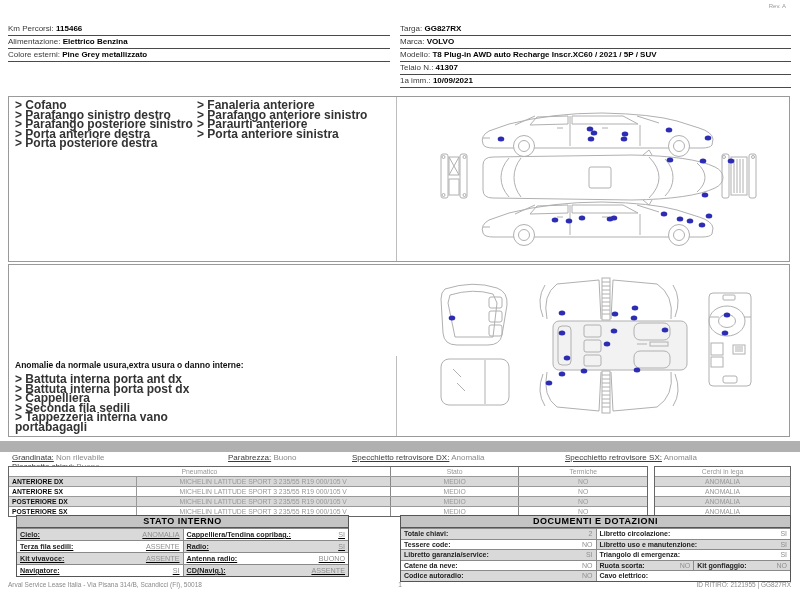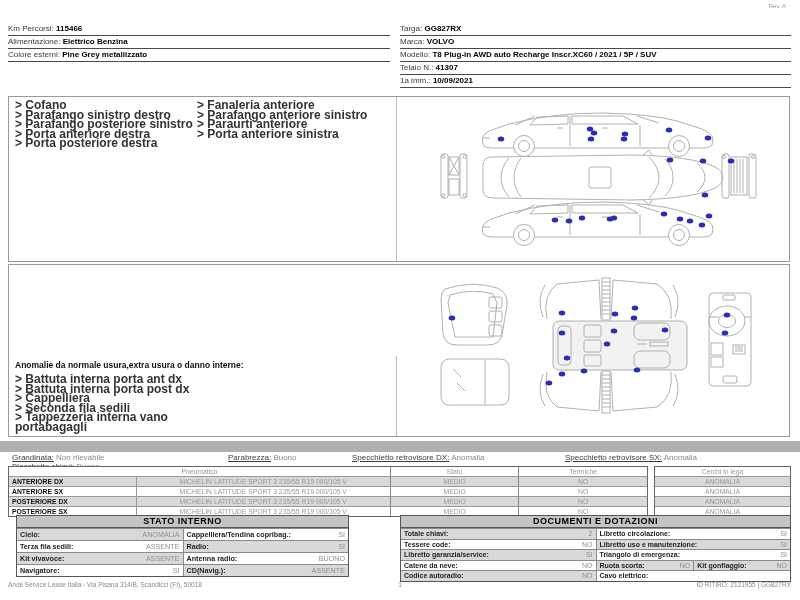--- a/index.html
+++ b/index.html
@@ -61,21 +61,21 @@
   .c-row.g{background:#d9d9d9;}
 
   
   .btable{position:absolute;top:515px;border:1px solid #555;box-sizing:border-box;background:#fff;}
   .bt-left{left:8px;width:333px;margin-left:8px;}
   .bt-right{left:400px;width:391px;}
   .bt-title{height:11px;line-height:11px;text-align:center;font-weight:bold;font-size:9px;
             background:#c4c4c4;color:#000;letter-spacing:0.5px;border-bottom:1px solid #555;}
   .brow{display:flex;border-top:1px solid #8a8a8a;}
   .brow:first-of-type{border-top:none;}
-  .bt-left .brow{height:11px;line-height:11px;}
+  .bt-left .brow{height:11px;line-height:11px;text-decoration:underline;}
   .bt-right .brow{height:9.5px;line-height:9.5px;}
   .bcell{display:flex;justify-content:space-between;width:50%;box-sizing:border-box;
          padding:0 3px;font-size:7.2px;white-space:nowrap;overflow:hidden;}
   .bt-right .bcell{font-size:7px;}
   .bcell + .bcell{border-left:1px solid #8a8a8a;}
   .bl{font-weight:bold;color:#222;}
   .bv{color:#8f8f8f;}
   .bcell.g{background:#d9d9d9;}
   .bcell.split{padding:0;}
   .sub{display:flex;justify-content:space-between;width:50%;padding:0 3px;box-sizing:border-box;}

